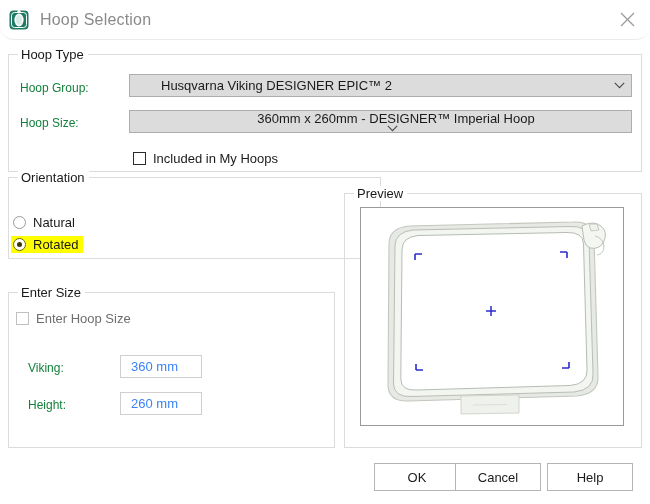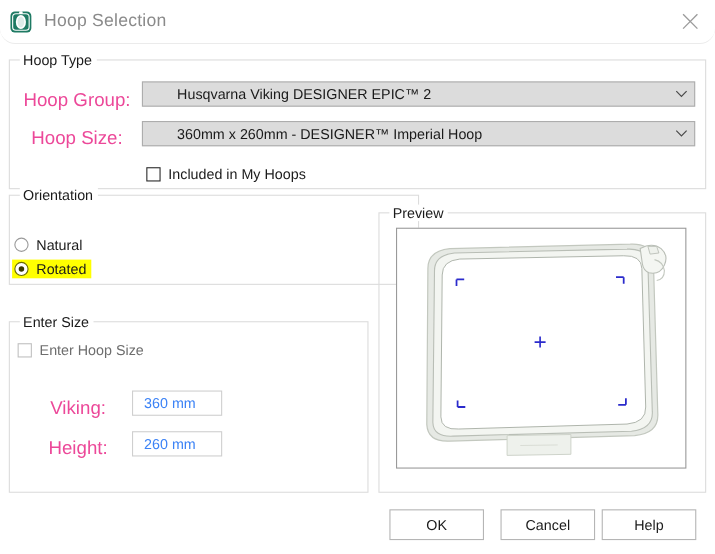--- a/index.html
+++ b/index.html
@@ -71,23 +71,23 @@
   }
 
   #group-hoop-type { left: 8px; top: 54px; width: 632px; height: 116px; }
   #group-orientation { left: 8px; top: 177px; width: 325px; height: 80px; padding-left: 46px; }
   #group-enter-size { left: 8px; top: 292px; width: 325px; height: 154px; }
   #group-preview { left: 344px; top: 193px; width: 296px; height: 253px; }
 
   
   .form-label {
     position: absolute;
-    font-size: 17px;
-    color: #ec4899;
-    text-align: center;
+    font-size: 12px;
+    color: #15803d;
+    text-align: left;
     white-space: nowrap;
   }
   .combo {
     position: absolute;
     height: 23px;
     background: #dcdcdc;
     border: 1px solid #adadad;
     display: flex;
     align-items: center;
     box-sizing: border-box;
@@ -190,21 +190,21 @@
     background: #ffffff;
     border: 1px solid #b5b5b5;
     box-sizing: border-box;
     display: flex;
     align-items: center;
     justify-content: center;
     font-size: 13px;
     color: #1a1a1a;
     cursor: pointer;
   }
-  #btn-ok { left: 354px; top: 463px; width: 86px; }
+  #btn-ok { left: 374px; top: 463px; width: 86px; }
   #btn-cancel { left: 455px; top: 463px; width: 86px; }
   #btn-help { left: 547px; top: 463px; width: 86px; }
 </style>
 </head>
 <body>
 
 <div class="titlebar">
   <div class="app-icon">
     <svg width="22" height="22" viewBox="0 0 22 22">
       <rect x="1.5" y="1.5" width="19" height="19" rx="4" ry="4" fill="#1e7a63"></rect>
@@ -233,21 +233,21 @@
   <div class="combo-value">Husqvarna Viking DESIGNER EPIC™ 2</div>
   <div class="combo-arrow">
     <svg width="11" height="7" viewBox="0 0 11 7">
       <polyline points="0.8,0.8 5.5,5.6 10.2,0.8" fill="none" stroke="#4a4a4a" stroke-width="1.1"></polyline>
     </svg>
   </div>
 </div>
 
 <div class="form-label" style="left:20px; top:116px; width:100px;">Hoop Size:</div>
 
-<div class="combo" style="left:129px; top:110px; width:503px;">
+<div class="combo" style="left:129px; top:110px; width:503px;flex-direction:column;">
   <div class="combo-value">360mm x 260mm - DESIGNER™ Imperial Hoop</div>
   <div class="combo-arrow">
     <svg width="11" height="7" viewBox="0 0 11 7">
       <polyline points="0.8,0.8 5.5,5.6 10.2,0.8" fill="none" stroke="#4a4a4a" stroke-width="1.1"></polyline>
     </svg>
   </div>
 </div>
 
 <div class="cbrow" style="left:133px; top:151px;">
   <div class="cbbox"></div>

